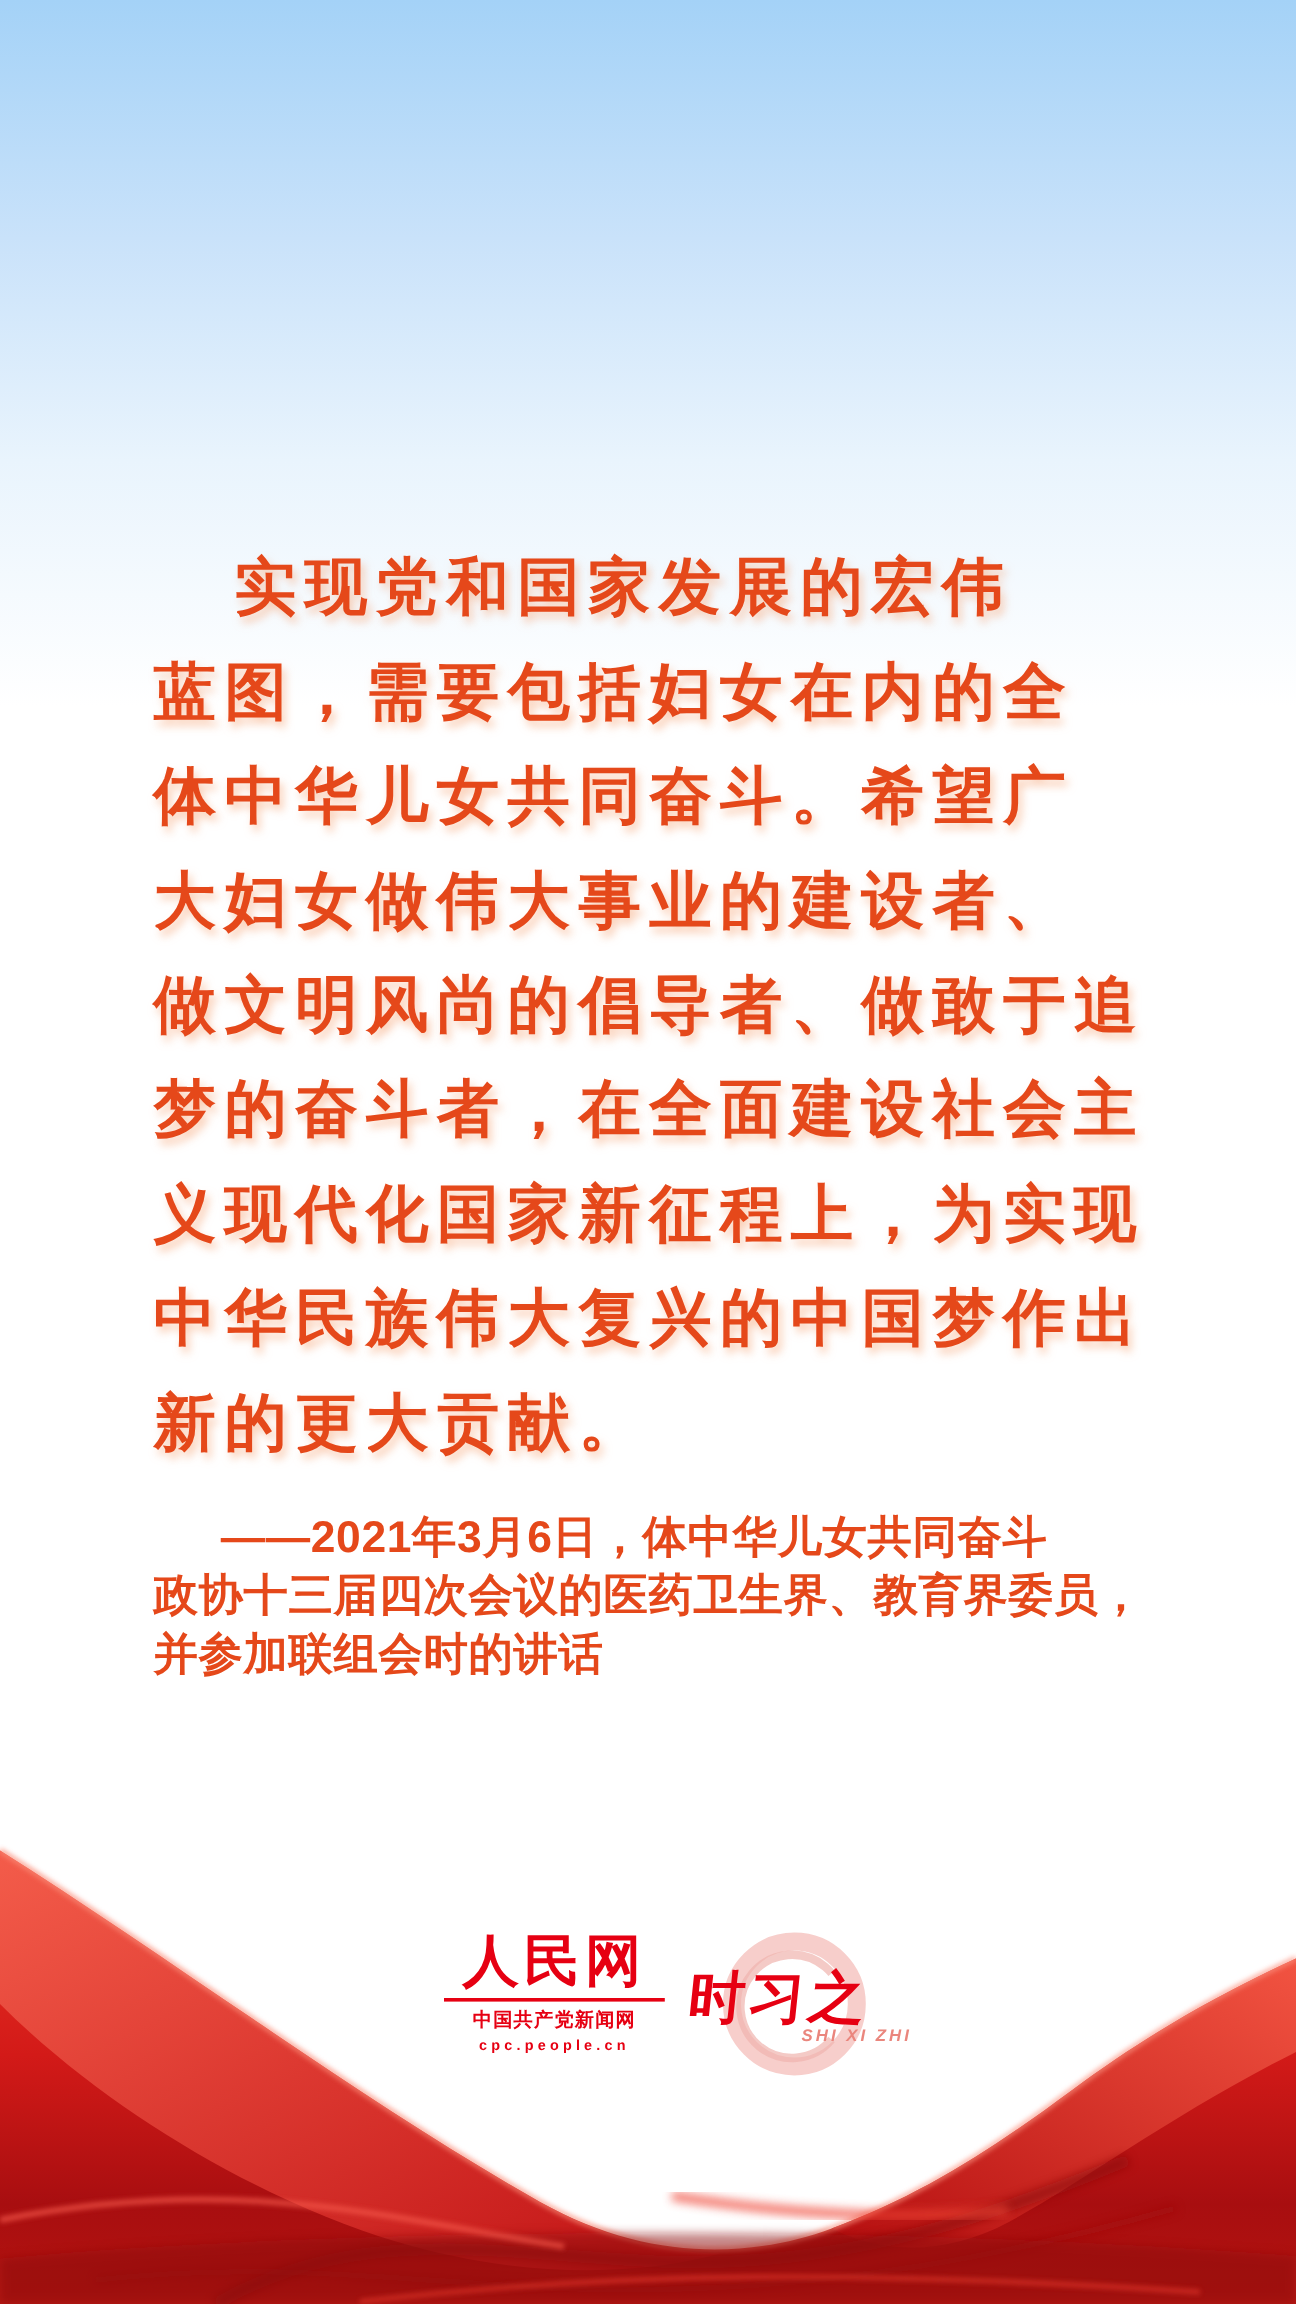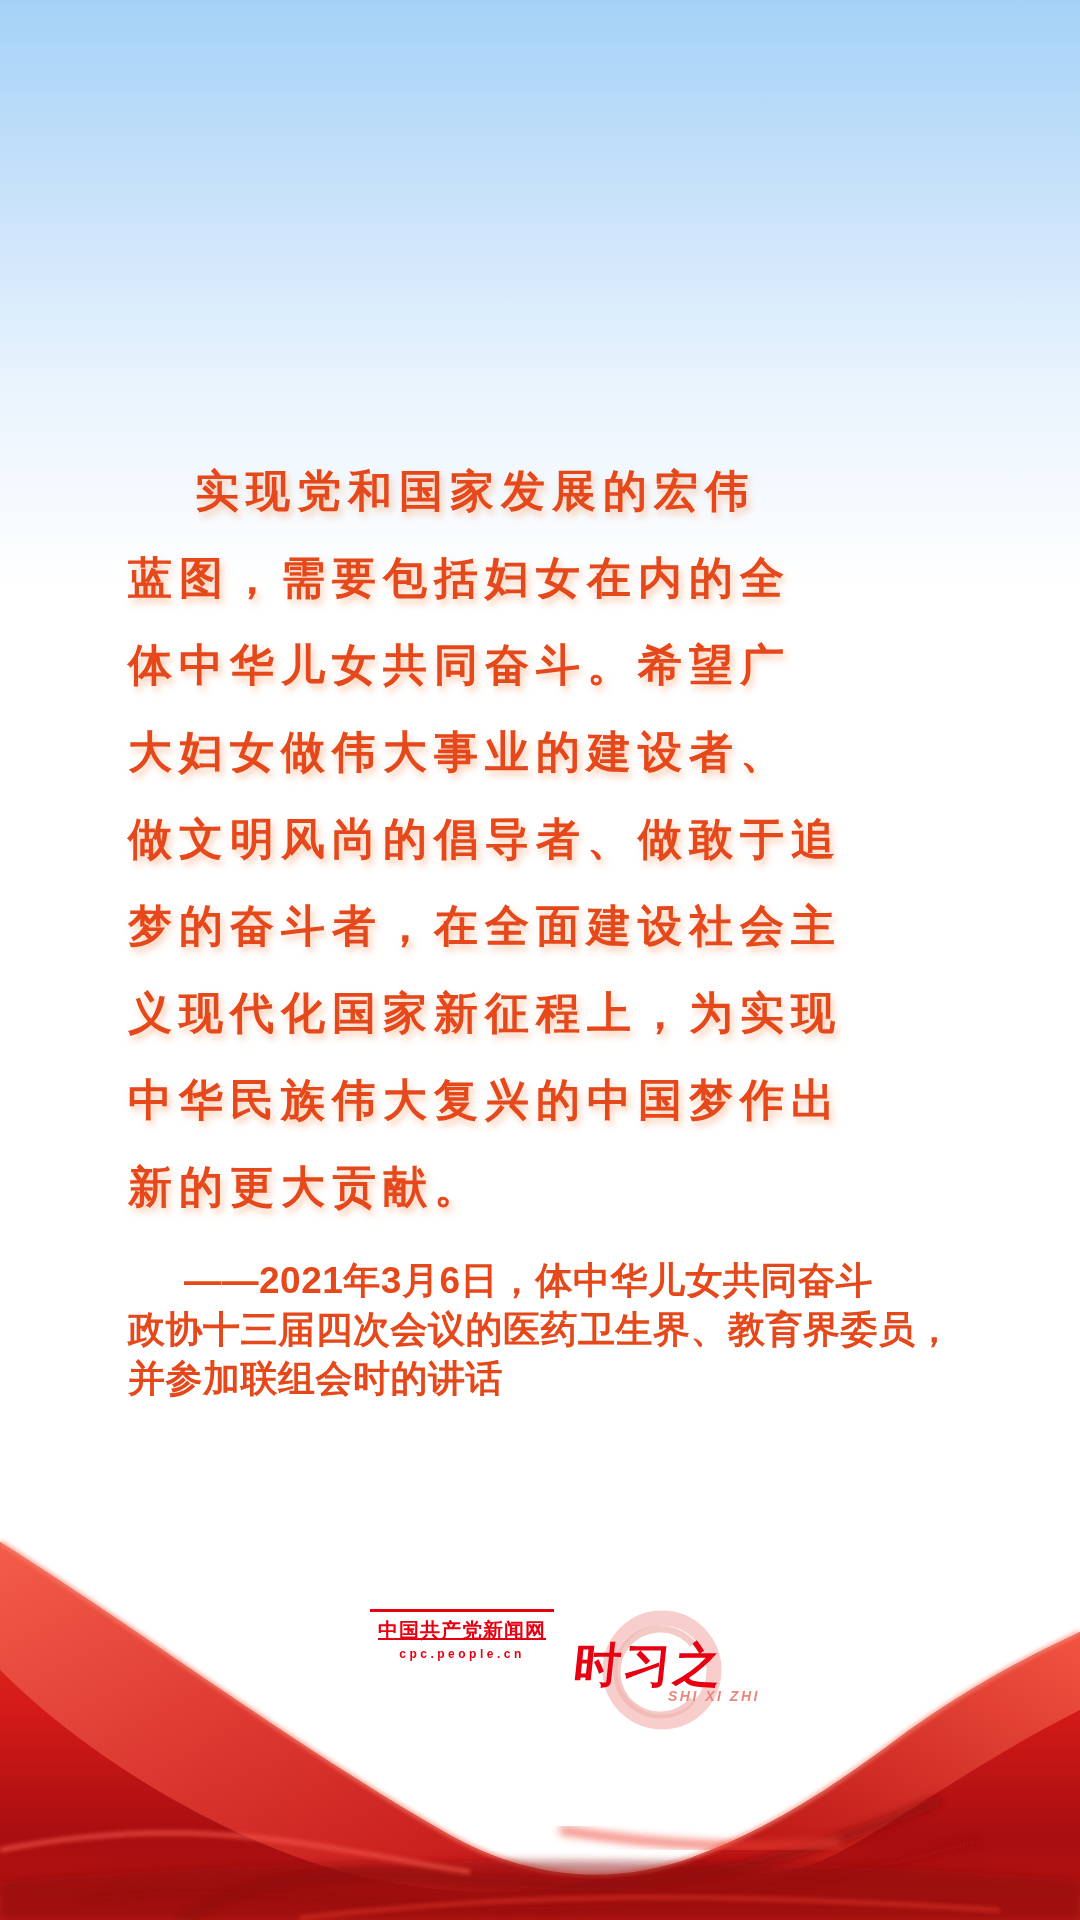--- a/index.html
+++ b/index.html
@@ -9,39 +9,39 @@
     font-family:"Liberation Sans", sans-serif;
   }
   
   .sky{
     position:absolute;left:0;top:0;width:1080px;height:620px;
     background:linear-gradient(180deg,#a4d2f7 0%,#c9e2fa 32%,#e9f4fd 62%,#ffffff 95%);
   }
   
   .quote{
     position:absolute;left:128px;top:447px;width:885px;
-    font-size:44px;line-height:87px;letter-spacing:7px;
+    font-size:52px;line-height:87px;letter-spacing:7px;
     font-weight:700;color:#e5481a;
     white-space:pre-line;text-indent:67px;
     text-shadow:3px 5px 7px rgba(246,166,120,.55);
   }
   
   .attribution{
     position:absolute;left:128px;top:1256px;width:880px;
     font-size:37px;line-height:49px;letter-spacing:.5px;
     font-weight:600;color:#e5481a;
     white-space:pre-line;text-indent:56px;
   }
   
   .pd-logo{
     position:absolute;left:370px;top:1606px;width:184px;text-align:center;color:#e60012;
   }
   .pd-script{font-size:47px;line-height:56px;font-weight:700;letter-spacing:4px;}
   .pd-underline{height:3px;background:#e60012;margin:3px 0 5px 0;}
-  .pd-name{font-size:20px;font-weight:800;letter-spacing:1px;white-space:nowrap;text-decoration:underline;}
+  .pd-name{font-size:16px;font-weight:800;letter-spacing:1px;white-space:nowrap;}
   .pd-domain{font-size:12px;font-weight:800;letter-spacing:3.5px;margin-top:3px;white-space:nowrap;}
   .sxz-logo{position:absolute;left:572px;top:1598px;width:176px;height:144px;}
   .sxz-ring{position:absolute;left:0;top:0;}
   .sxz-text{
     position:absolute;left:2px;top:36px;font-size:47px;font-weight:900;color:#e60012;
     letter-spacing:3px;transform:skewX(-6deg);white-space:nowrap;
   }
   .sxz-sub{
     position:absolute;left:96px;top:90px;font-size:14px;font-weight:700;font-style:italic;
     color:#ea867d;letter-spacing:2.5px;white-space:nowrap;
@@ -104,20 +104,21 @@
   <path d="M180,540 C300,470 420,500 560,505 C700,509 820,470 940,420" fill="none" stroke="#8f0a0c" stroke-width="10" opacity="0.7" filter="url(#soft)"></path>
   <path d="M80,520 C260,500 380,530 540,528 C700,526 840,500 980,460" fill="none" stroke="#9f0e0f" stroke-width="6" opacity="0.6" filter="url(#soft)"></path>
   <path d="M0,540 L0,502 C300,474 760,474 1080,500 L1080,540 Z" fill="#8c090b" opacity="0.5" filter="url(#soft)"></path>
 
   <path d="M0,470 C200,430 330,470 470,492" fill="none" stroke="#f4564a" stroke-width="5" opacity="0.7" filter="url(#soft2)"></path>
   <path d="M560,450 C660,466 760,470 840,462" fill="none" stroke="#ef4434" stroke-width="8" opacity="0.7" filter="url(#soft)"></path>
   <path d="M300,538 C520,512 720,512 1000,530" fill="none" stroke="#e83a2d" stroke-width="4" opacity="0.6" filter="url(#soft2)"></path>
 </svg>
 
 <div class="pd-logo">
+  <div class="pd-script">人民网</div>
   <div class="pd-underline"></div>
   <div class="pd-name">中国共产党新闻网</div>
   <div class="pd-domain">cpc.people.cn</div>
 </div>
 
 <div class="sxz-logo">
   <svg class="sxz-ring" width="176" height="144" viewBox="0 0 176 144">
     <circle cx="90" cy="72" r="52" fill="none" stroke="#f6c6c2" stroke-width="15" opacity="0.85"></circle>
     <circle cx="88" cy="74" r="43" fill="none" stroke="#f0b4ae" stroke-width="7" opacity="0.7" stroke-dasharray="210 60" transform="rotate(40 88 74)"></circle>
   </svg>

